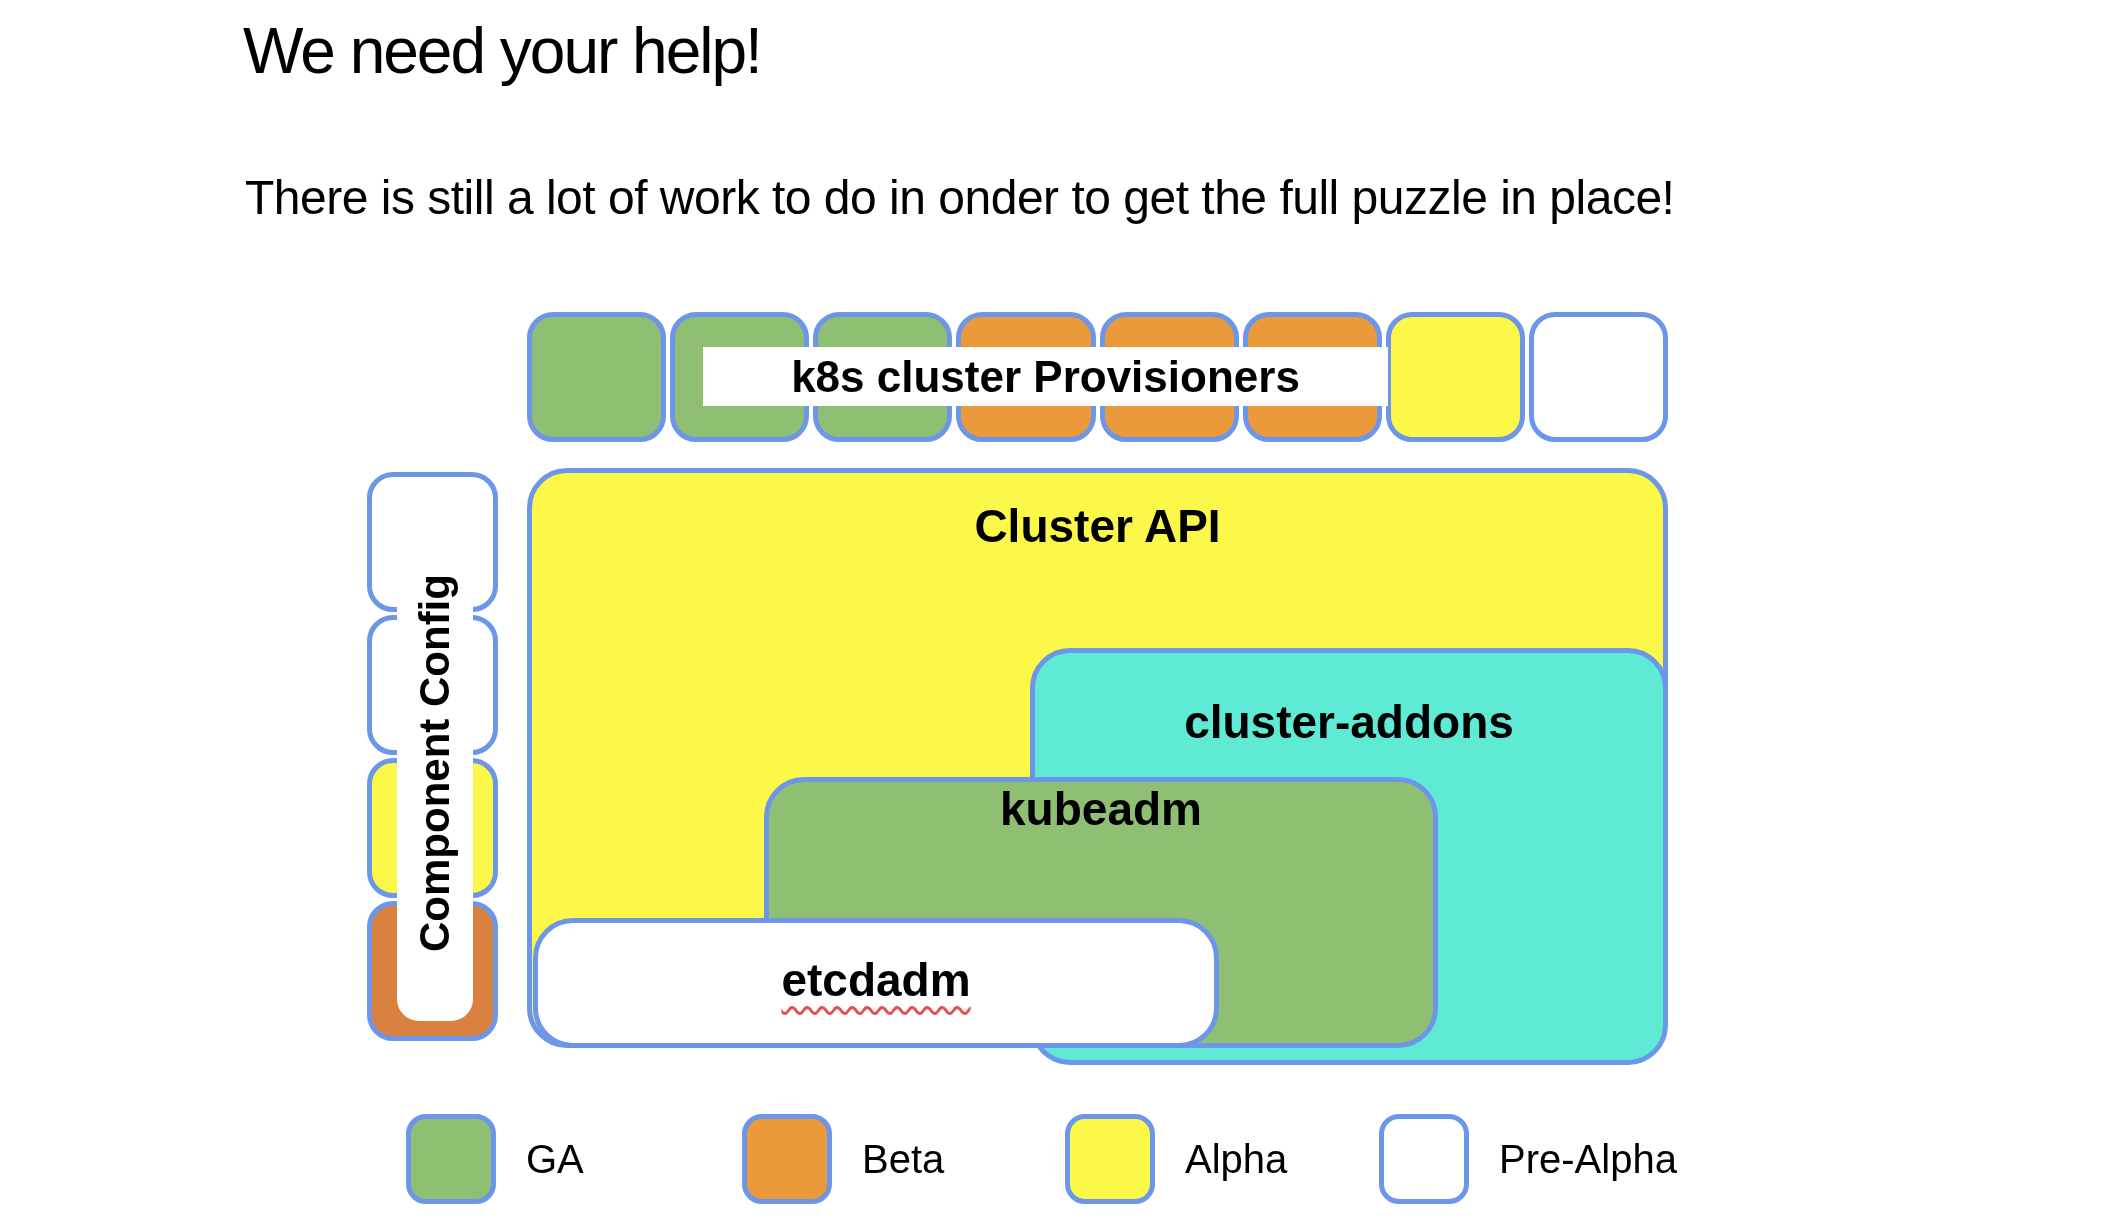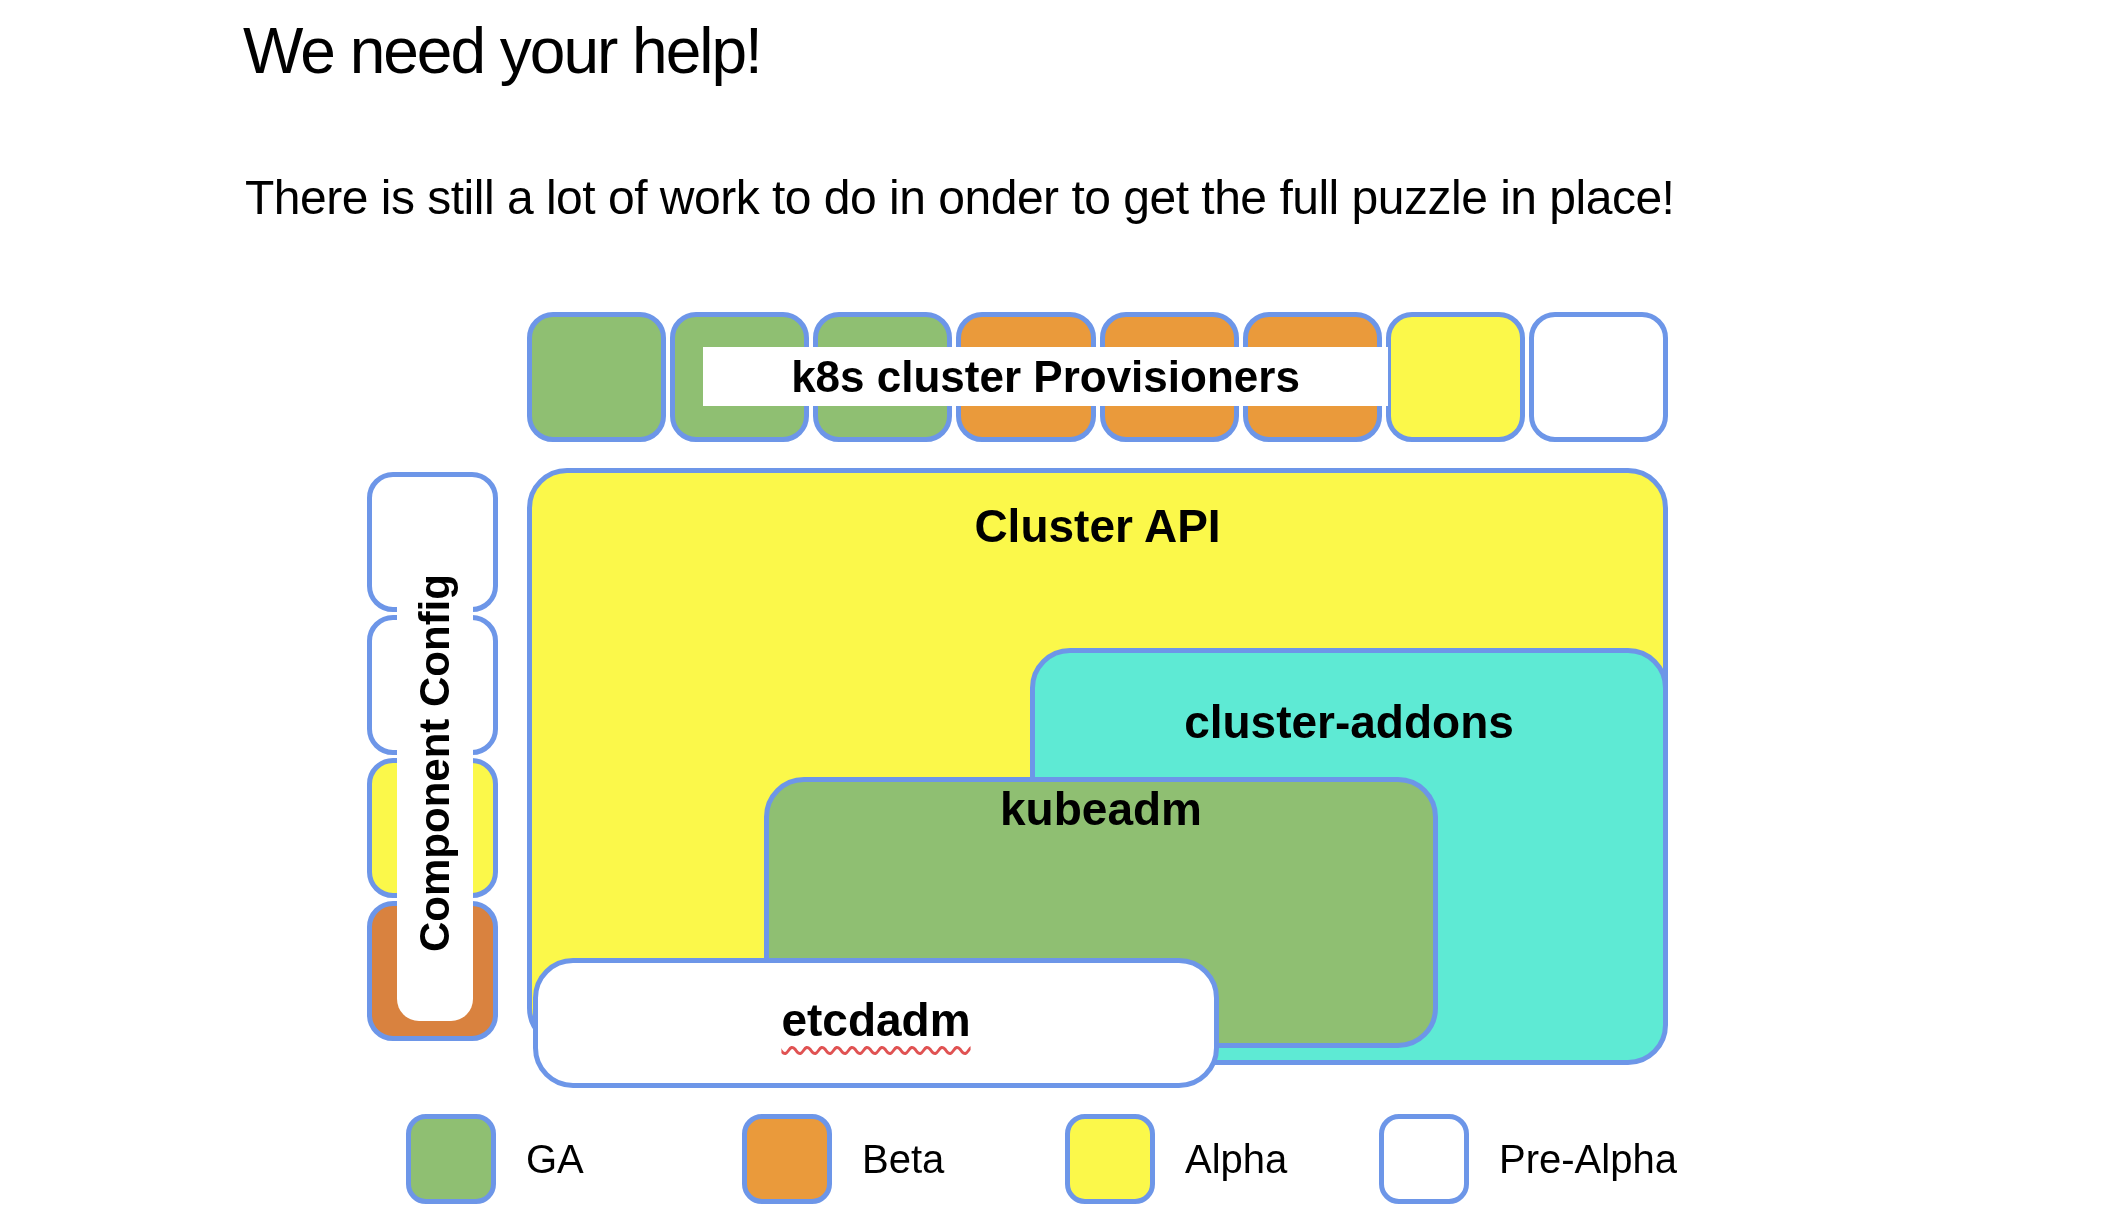--- a/index.html
+++ b/index.html
@@ -27,21 +27,21 @@
     left:177px;top:725px;width:516px;height:76px;transform:rotate(-90deg);z-index:6;
     display:flex;align-items:center;justify-content:center;
     font-size:42px;font-weight:700;white-space:nowrap;
   }
   
   .bigbox{border:5px solid var(--border-blue);border-radius:40px;box-sizing:border-box;
     text-align:center;font-weight:700;font-size:46px;}
   #cluster-api{left:527px;top:468px;width:1141px;height:580px;background:var(--yellow);z-index:1;padding-top:26px;}
   #cluster-addons{left:1030px;top:631px;width:638px;height:417px;background:#5eead4;z-index:2;padding-top:42px;margin-top:17px;}
   #kubeadm{left:764px;top:777px;width:674px;height:271px;background:var(--green);z-index:3;}
-  #etcdadm{left:533px;top:918px;width:686px;height:130px;background:#fff;z-index:4;padding-top:30px;margin-top:40px;}
+  #etcdadm{left:533px;top:918px;width:686px;height:130px;background:#fff;z-index:4;padding-top:30px;}
   #etcdadm .squiggle{
     text-decoration-line:underline;text-decoration-style:wavy;
     text-decoration-color:var(--squiggle-red);text-decoration-thickness:3px;
     text-underline-offset:10px;
   }
   
   .legend-item{top:1114px;height:90px;display:flex;align-items:center;gap:30px;}
   .legend-swatch{width:90px;height:90px;border:5px solid var(--border-blue);border-radius:20px;box-sizing:border-box;}
   .legend-label{font-size:40px;font-weight:400;white-space:nowrap;}
 </style>

